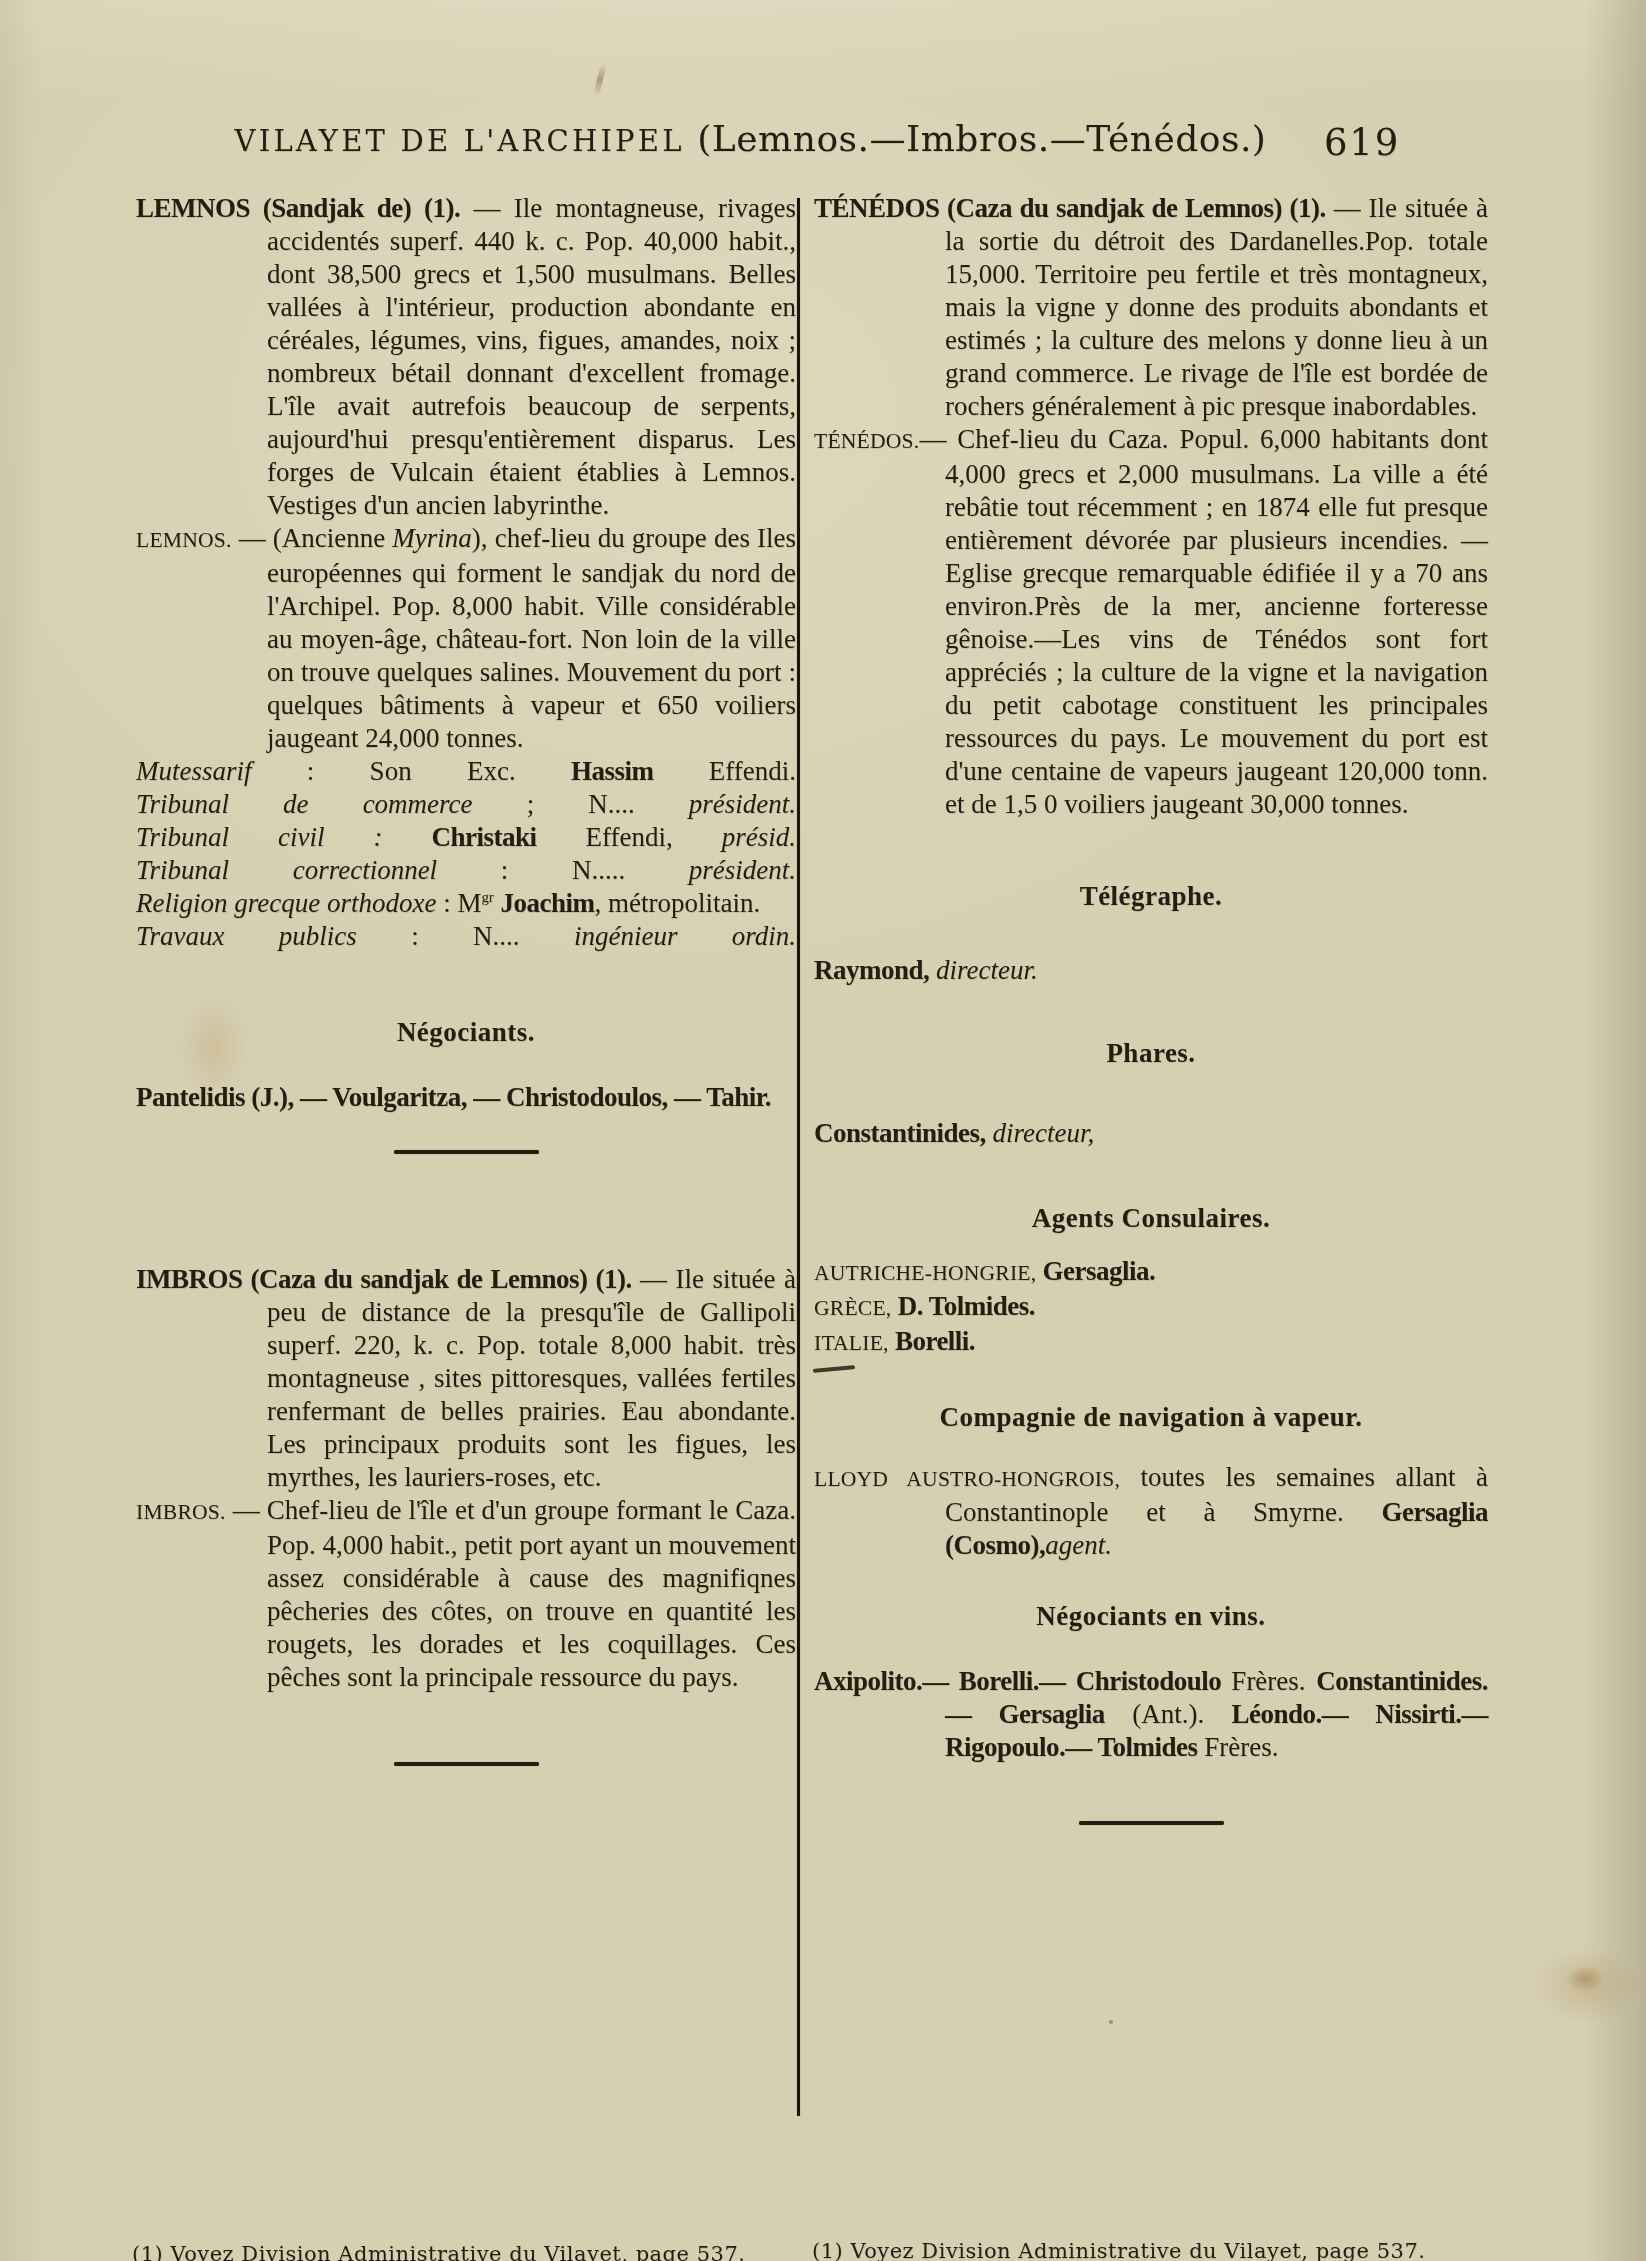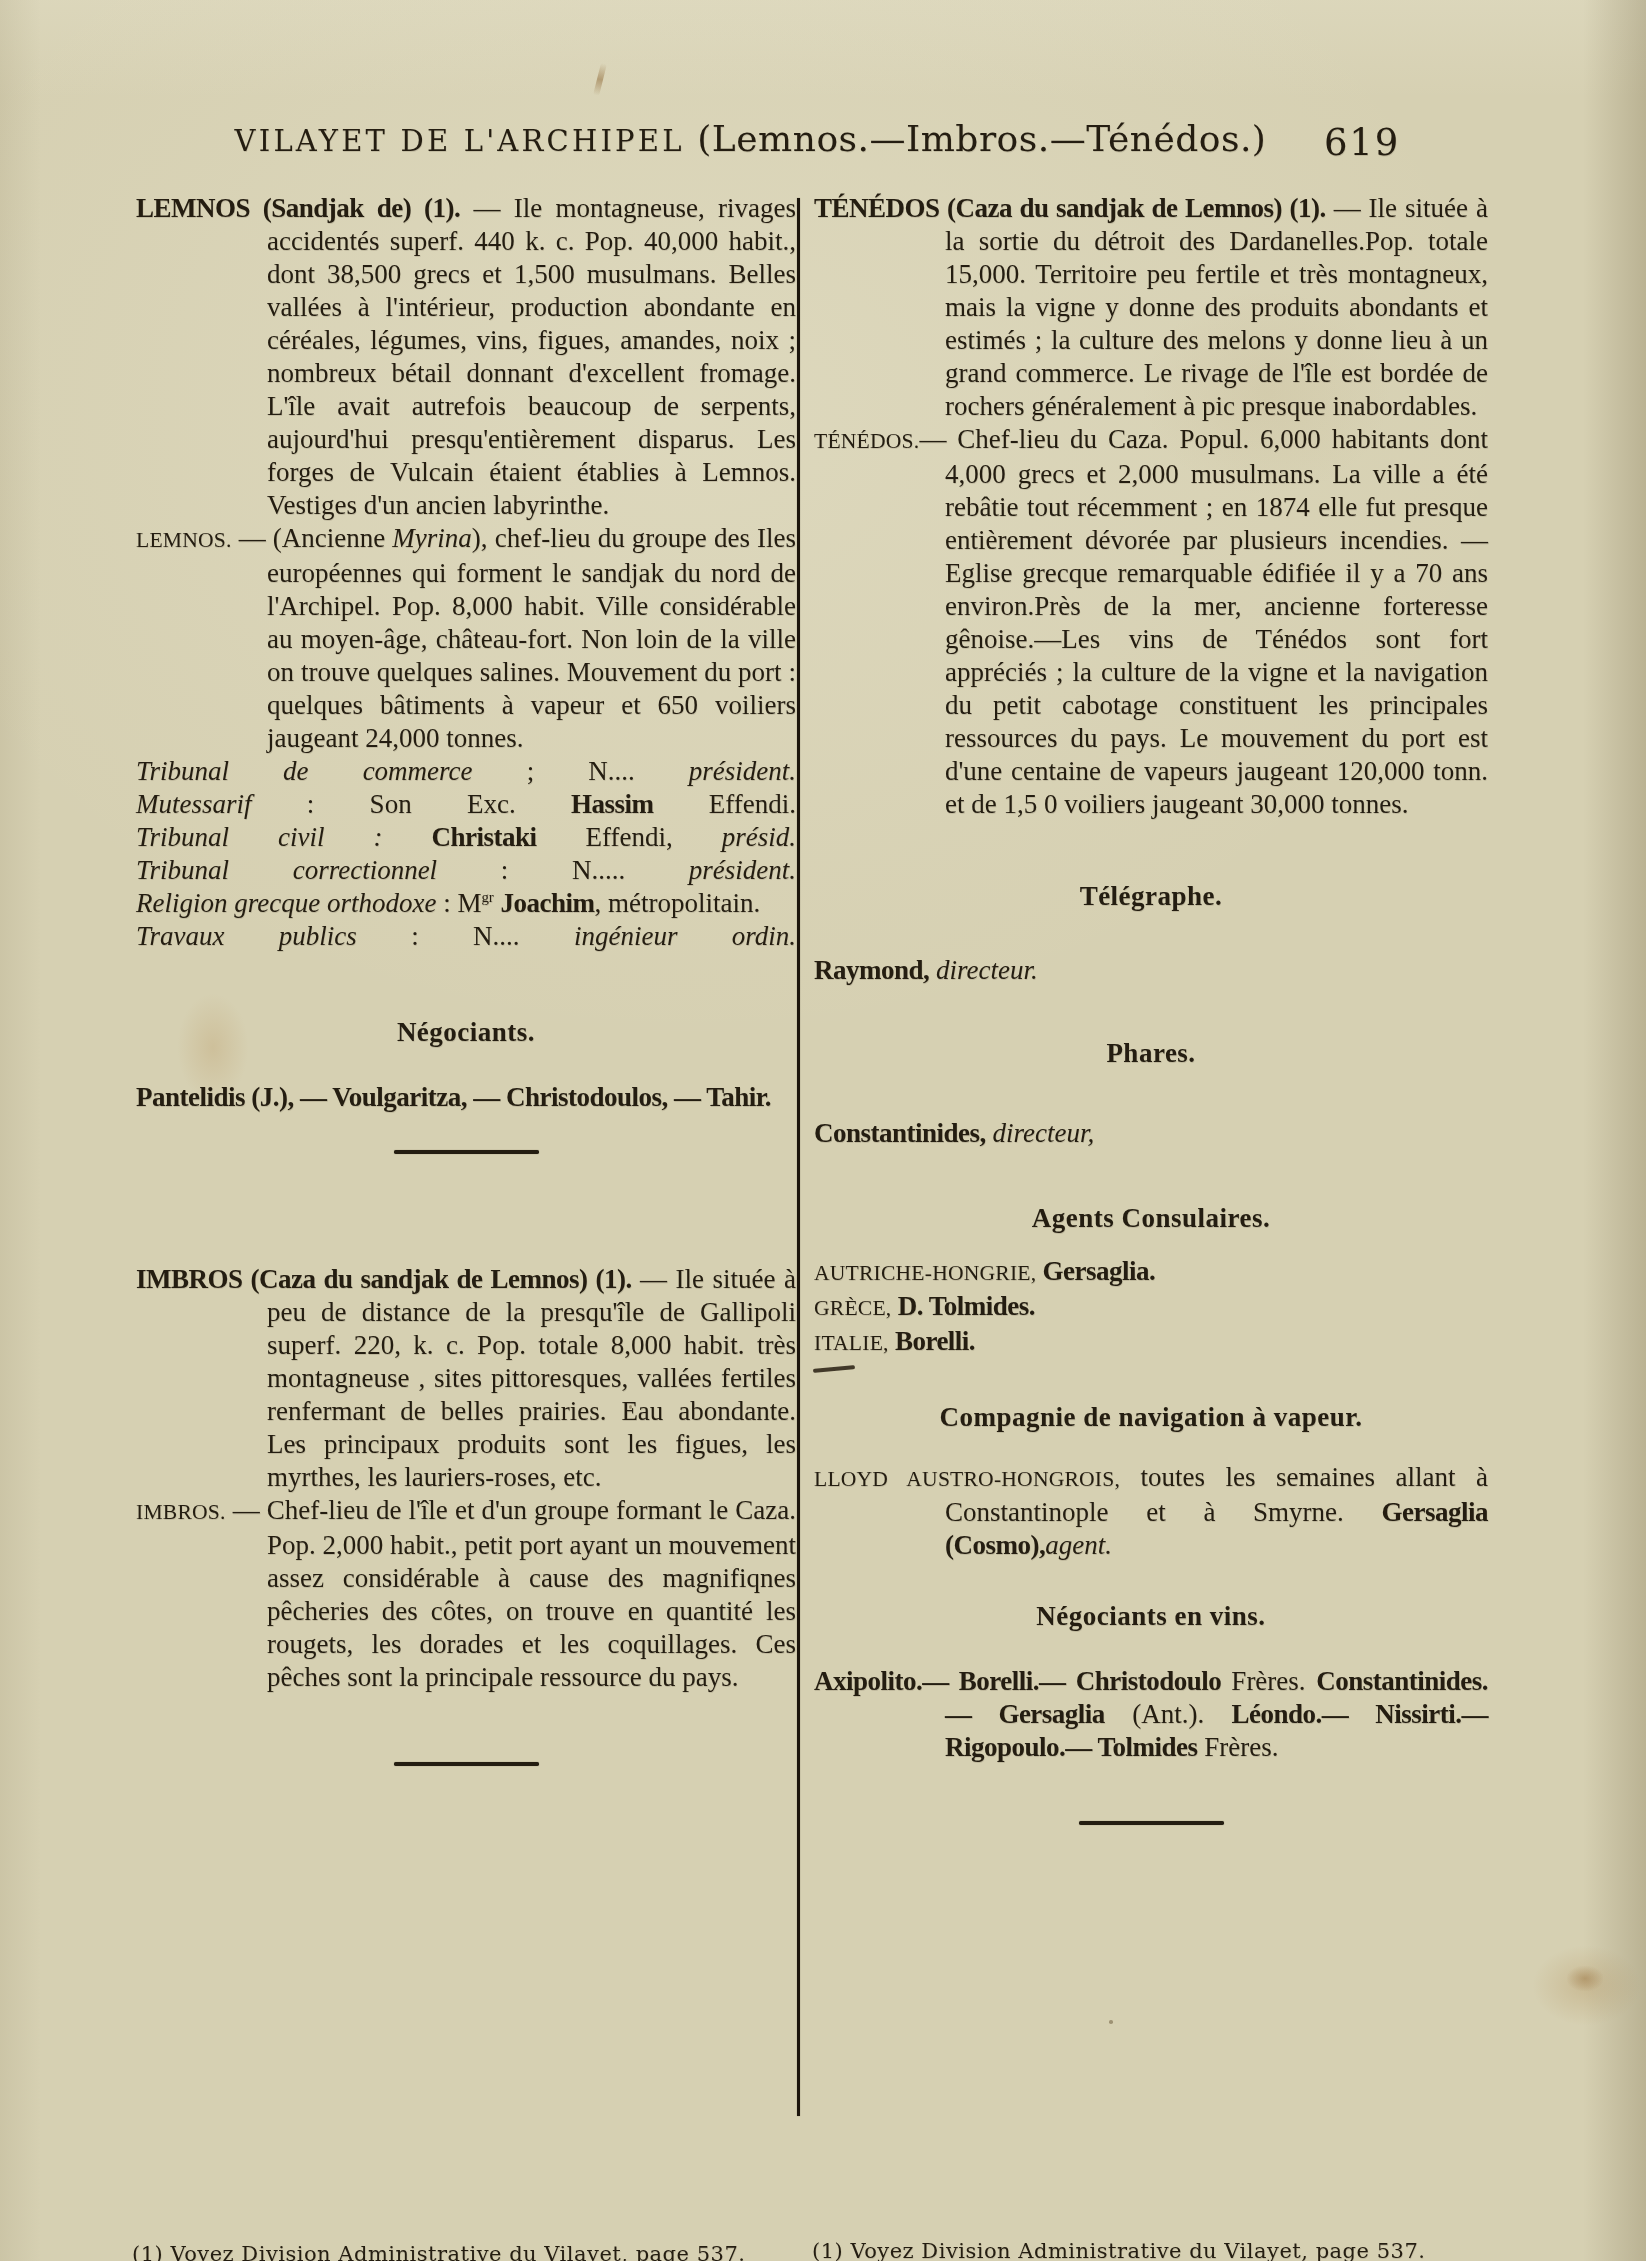--- a/index.html
+++ b/index.html
@@ -79,31 +79,31 @@
   <div class="hdr">
     <span class="ht-sc">VILAYET DE L'ARCHIPEL</span><span class="ht-par">(Lemnos.—Imbros.—Ténédos.)</span>
   </div>
   <div class="pagenum">619</div>
 
   <div class="divider"></div>
 
   <div class="col col-left">
     <p class="hang"><span class="sb">LEMNOS (Sandjak de) (1).</span><span> — Ile montagneuse, rivages accidentés superf. 440 k. c. Pop. 40,000 habit., dont 38,500 grecs et 1,500 musulmans. Belles vallées à l'intérieur, production abondante en céréales, légumes, vins, figues, amandes, noix ; nombreux bétail donnant d'excellent fromage. L'île avait autrefois beaucoup de serpents, aujourd'hui presqu'entièrement disparus. Les forges de Vulcain étaient établies à Lemnos. Vestiges d'un ancien labyrinthe.</span></p>
     <p class="hang"><span class="ssc">LEMNOS.</span><span> — (Ancienne </span><span class="si">Myrina</span><span>), chef-lieu du groupe des Iles européennes qui forment le sandjak du nord de l'Archipel. Pop. 8,000 habit. Ville considérable au moyen-âge, château-fort. Non loin de la ville on trouve quelques salines. Mouvement du port : quelques bâtiments à vapeur et 650 voiliers jaugeant 24,000 tonnes.</span></p>
+    <p class="hang stretch"><span class="si">Mutessarif</span><span> : Son Exc. </span><span class="sb">Hassim</span><span> Effendi.</span></p>
     <p class="hang stretch"><span class="si">Tribunal de commerce</span><span> ; N.... </span><span class="si">président.</span></p>
-    <p class="hang stretch"><span class="si">Mutessarif</span><span> : Son Exc. </span><span class="sb">Hassim</span><span> Effendi.</span></p>
     <p class="hang stretch"><span class="si">Tribunal civil :</span><span> </span><span class="sb">Christaki</span><span> Effendi, </span><span class="si">présid.</span></p>
     <p class="hang stretch"><span class="si">Tribunal correctionnel</span><span> : N..... </span><span class="si">président.</span></p>
     <p class="hang"><span class="si">Religion grecque orthodoxe</span><span> : M</span><span class="ssup">gr</span><span> </span><span class="sb">Joachim</span><span>, métropolitain.</span></p>
     <p class="hang stretch"><span class="si">Travaux publics</span><span> : N.... </span><span class="si">ingénieur ordin.</span></p>
     <p class="heading" style="margin-top:63px;">Négociants.</p>
     <p class="hang" style="margin-top:32px;"><span class="sb">Pantelidis (J.), — Voulgaritza, — Christodoulos, — Tahir.</span></p>
     <div class="rule" style="margin-top:36px;"></div>
     <p class="hang" style="margin-top:109px;"><span class="sb">IMBROS (Caza du sandjak de Lemnos) (1).</span><span> — Ile située à peu de distance de la presqu'île de Gallipoli superf. 220, k. c. Pop. totale 8,000 habit. très montagneuse , sites pittoresques, vallées fertiles renfermant de belles prairies. Eau abondante. Les principaux produits sont les figues, les myrthes, les lauriers-roses, etc.</span></p>
-    <p class="hang"><span class="ssc">IMBROS.</span><span> — Chef-lieu de l'île et d'un groupe formant le Caza. Pop. 2,000 habit., petit port ayant un mouvement assez considérable à cause des magnifiqnes pêcheries des côtes, on trouve en quantité les rougets, les dorades et les coquillages. Ces pêches sont la principale ressource du pays.</span></p>
+    <p class="hang"><span class="ssc">IMBROS.</span><span> — Chef-lieu de l'île et d'un groupe formant le Caza. Pop. 4,000 habit., petit port ayant un mouvement assez considérable à cause des magnifiqnes pêcheries des côtes, on trouve en quantité les rougets, les dorades et les coquillages. Ces pêches sont la principale ressource du pays.</span></p>
     <div class="rule" style="margin-top:68px;"></div>
   </div>
 
   <div class="col col-right">
     <p class="hang"><span class="sb">TÉNÉDOS (Caza du sandjak de Lemnos) (1).</span><span> — Ile située à la sortie du détroit des Dardanelles.Pop. totale 15,000. Territoire peu fertile et très montagneux, mais la vigne y donne des produits abondants et estimés ; la culture des melons y donne lieu à un grand commerce. Le rivage de l'île est bordée de rochers généralement à pic presque inabordables.</span></p>
     <p class="hang"><span class="ssc">TÉNÉDOS.</span><span>— Chef-lieu du Caza. Popul. 6,000 habitants dont 4,000 grecs et 2,000 musulmans. La ville a été rebâtie tout récemment ; en 1874 elle fut presque entièrement dévorée par plusieurs incendies. — Eglise grecque remarquable édifiée il y a 70 ans environ.Près de la mer, ancienne forteresse gênoise.—Les vins de Ténédos sont fort appréciés ; la culture de la vigne et la navigation du petit cabotage constituent les principales ressources du pays. Le mouvement du port est d'une centaine de vapeurs jaugeant 120,000 tonn. et de 1,5 0 voiliers jaugeant 30,000 tonnes.</span></p>
     <p class="heading" style="margin-top:59px;">Télégraphe.</p>
     <p style="margin-top:41px;"><span class="sb">Raymond,</span><span class="si"> directeur.</span></p>
     <p class="heading" style="margin-top:50px;">Phares.</p>
     <p style="margin-top:47px;"><span class="sb">Constantinides,</span><span class="si"> directeur,</span></p>

